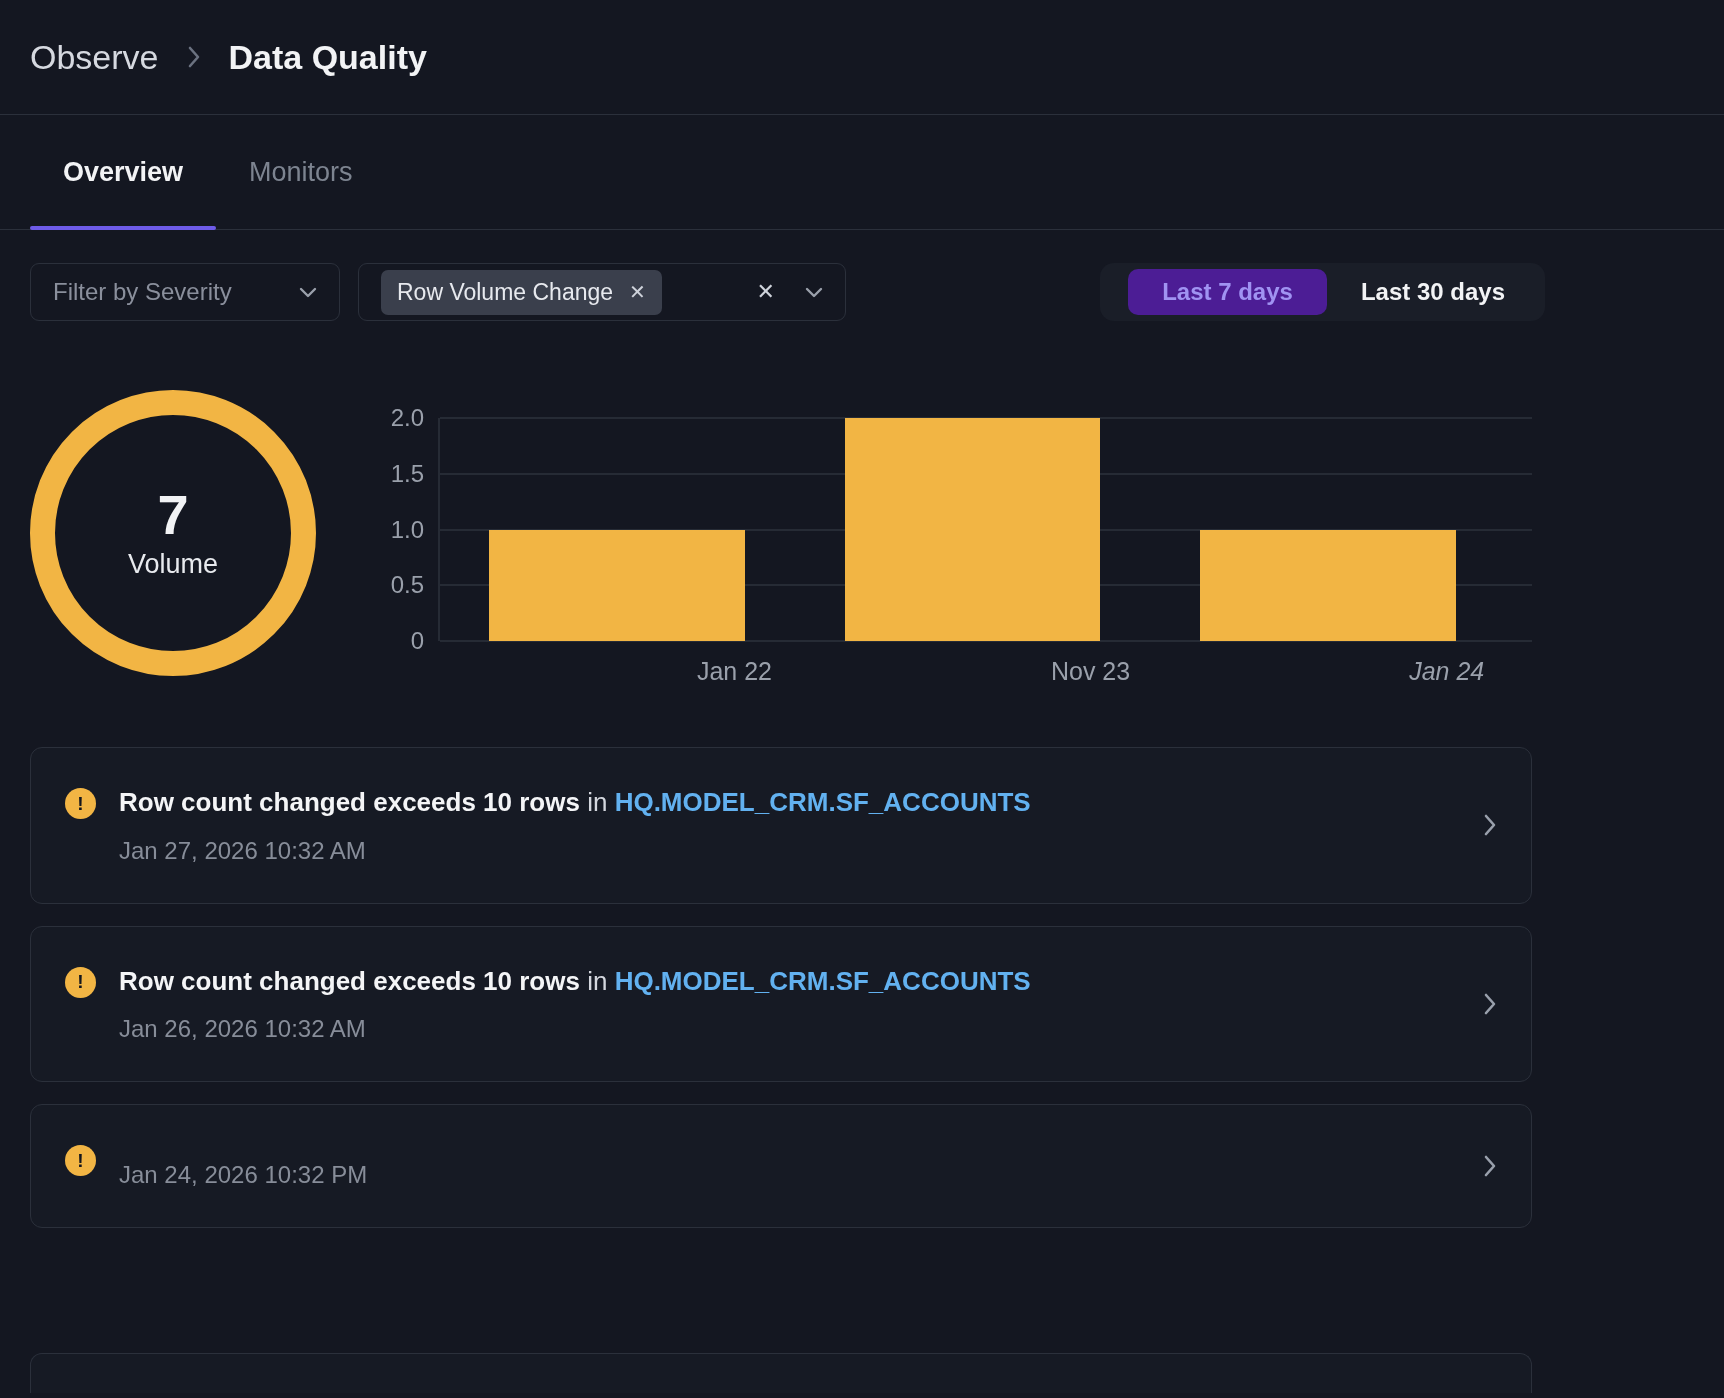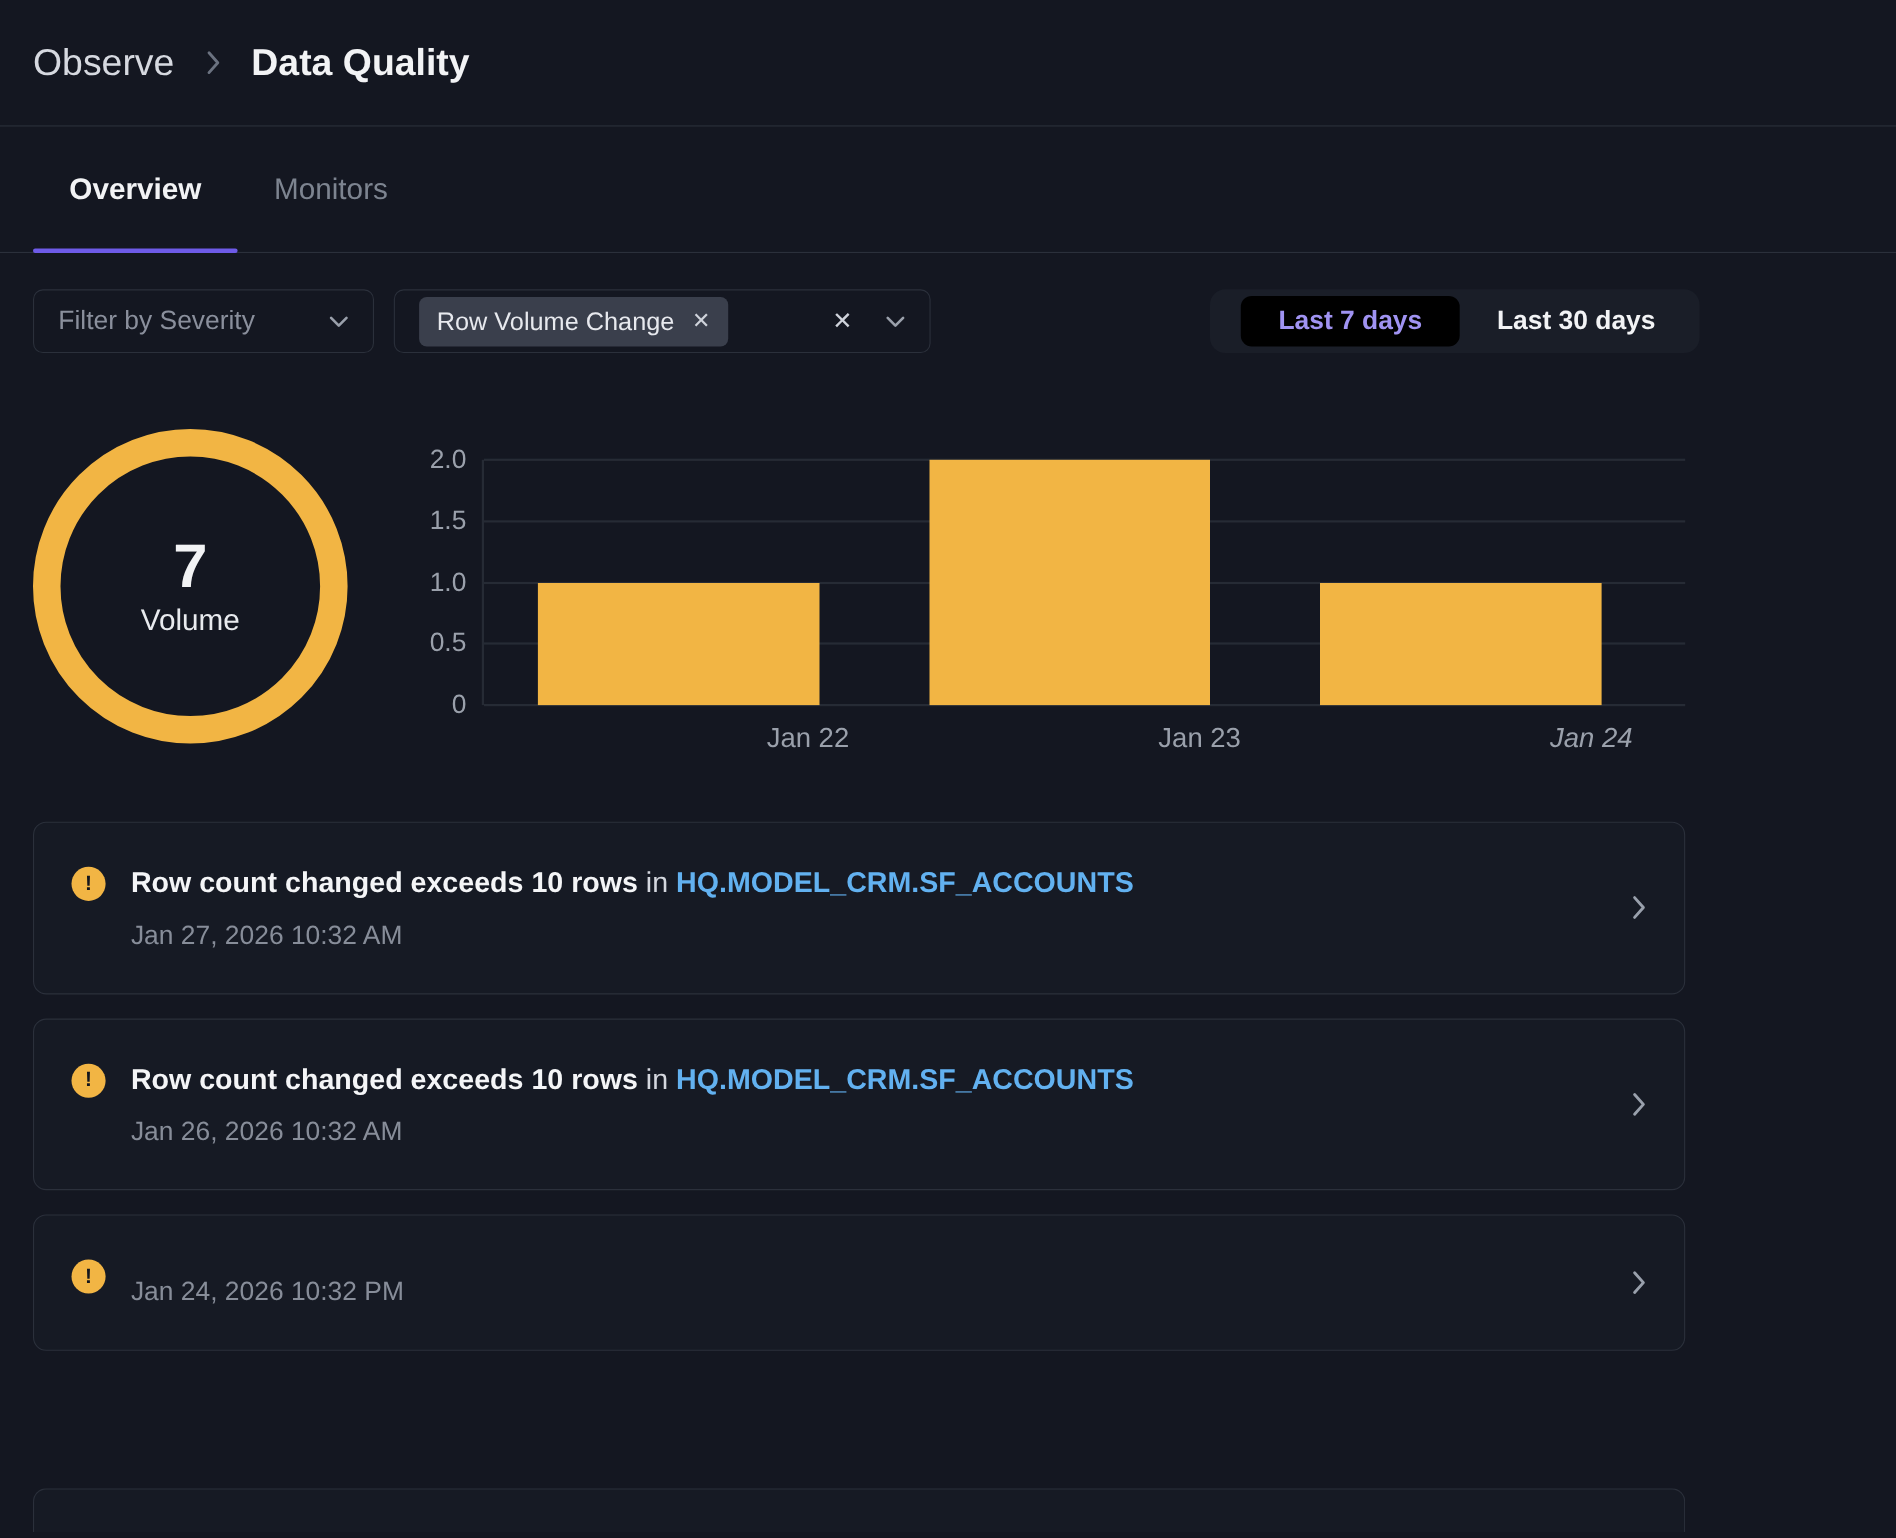--- a/index.html
+++ b/index.html
@@ -97,21 +97,21 @@
     display: flex;
     align-items: center;
     padding: 0 34px;
     font-size: 24px;
     font-weight: 600;
     color: var(--text, #F2F3F5);
     border-radius: 10px;
     cursor: pointer;
     white-space: nowrap;
   }
-  .seg.active { background: #000000; color: var(--purple-text, #A093F2); margin-left: 22px; }
+  .seg.active { background: #4c1d95; color: var(--purple-text, #A093F2); margin-left: 22px; }
 
   
   .chart-section {
     display: flex;
     align-items: flex-start;
     margin: 69px 30px 0 30px;
     width: 1502px;
     gap: 30px;
   }
   .donut-wrap {
@@ -292,21 +292,21 @@
         <div class="gridline" style="bottom: 25%;"></div>
         <div class="gridline" style="bottom: 50%;"></div>
         <div class="gridline" style="bottom: 75%;"></div>
         <div class="gridline" style="bottom: 100%;"></div>
         <div class="bar" style="left: 4.5%; width: 23.4%; height: 50%; background: rgb(242, 181, 68);"></div>
         <div class="bar" style="left: 37.05%; width: 23.4%; height: 100%; background: rgb(242, 181, 68);"></div>
         <div class="bar" style="left: 69.6%; width: 23.4%; height: 50%; background: rgb(242, 181, 68);"></div>
       </div>
     <div class="x-axis">
         <div class="xtick" style="left: 27.1%;">Jan 22</div>
-        <div class="xtick" style="left: 59.65%;">Jan 23</div>
+        <div class="xtick" style="left: 59.65%;">Nov 23</div>
         <div class="xtick" style="left: 92.2%; font-style: italic;">Jan 24</div>
       </div>
   </div>
 </div>
 
 <div class="alerts">
 
   <div class="alert-card">
     <div class="warn-icon">!</div>
     <div class="alert-body">

